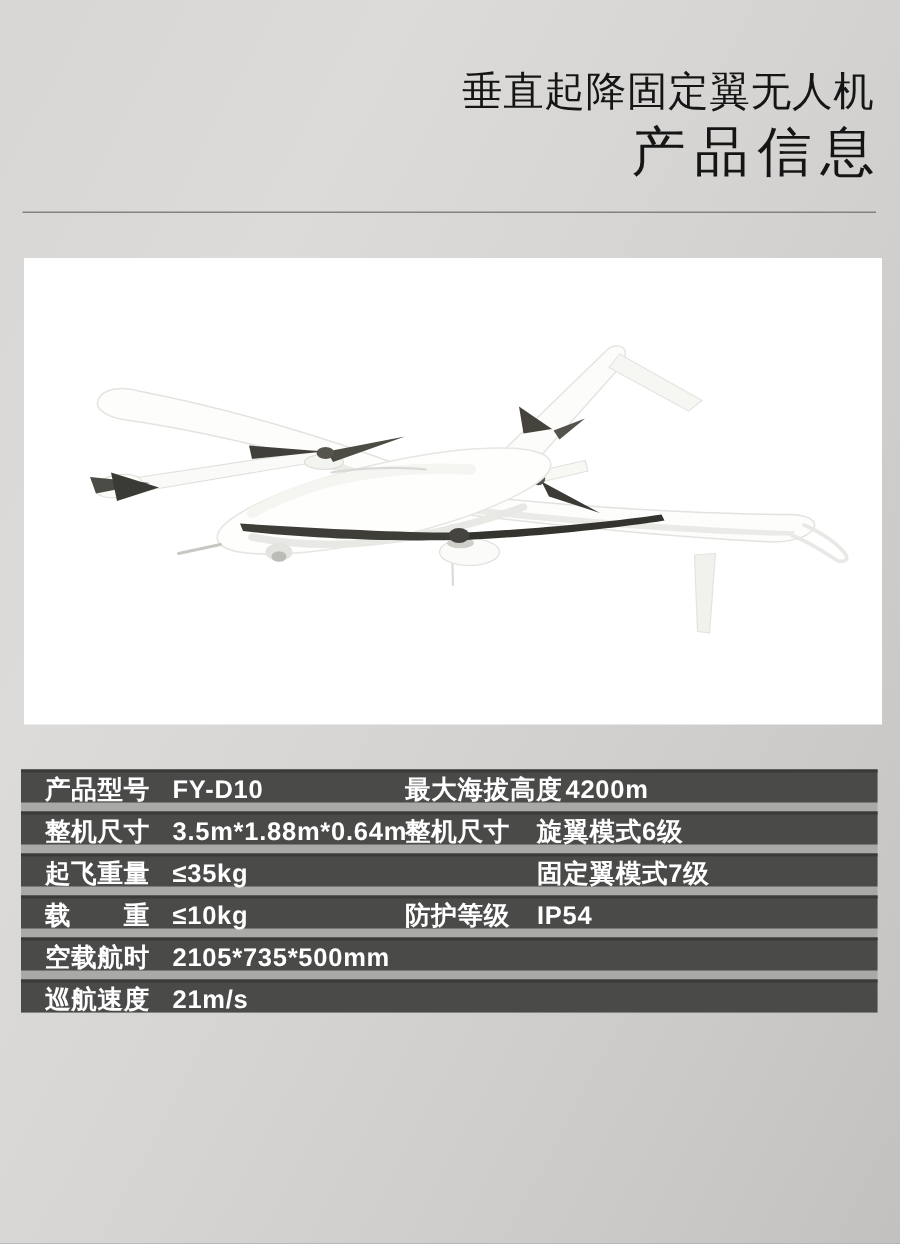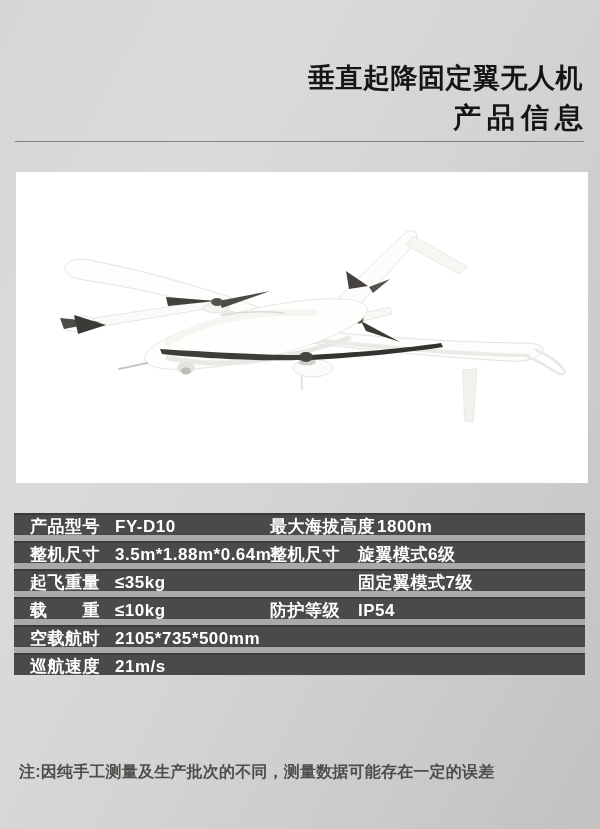--- a/index.html
+++ b/index.html
@@ -14,24 +14,24 @@
   
   .logo { position:absolute; left:19px; top:56px; }
   .logo .bar { display:block; width:36px; height:10px; border-radius:5px;
     box-shadow:0 0 0 2px #fbfbf9; margin-bottom:5px; }
   .bar-orange { background:#F0A21D; }
   .bar-red    { background:#DE141E; }
   .bar-teal   { background:#67A78E; }
   .logo-text { margin-top:11px; font-size:10.5px; font-weight:700; color:#3c3c3b;
     line-height:12.5px; letter-spacing:0.2px; }
 
-  .title { position:absolute; top:59px; right:17px; text-align:right;
-    color:#151515; font-weight:700; }
+  .title { position:absolute; top:42px; right:17px; text-align:right;
+    color:#151515; font-weight:400; }
   .title-line1 { font-size:27px; letter-spacing:0.5px; line-height:38px; white-space:nowrap; }
-  .title-line2 { font-size:28px; letter-spacing:6px; margin-right:-6px; line-height:42px; white-space:nowrap; }
+  .title-line2 { font-size:36px; letter-spacing:6px; margin-right:-6px; line-height:42px; white-space:nowrap; }
 
   .divider { position:absolute; top:141px; left:15px; width:569px; height:1px; background:#82827f; }
 
   
   .photo-panel { position:absolute; top:172px; left:16px; width:572px; height:311px;
     background:#ffffff; }
   .photo-panel svg { display:block; width:572px; height:311px; }
 
   
   .specs { position:absolute; top:513px; left:14px; width:571px;
@@ -110,21 +110,21 @@
         <ellipse cx="290" cy="185" rx="7" ry="5" fill="#45443e"></ellipse>
       </g>
     </svg>
   </div>
 
   <div class="specs">
     <div class="spec-row">
       <span class="c1">产品型号</span>
       <span class="c2">FY-D10</span>
       <span class="c3">最大海拔高度</span>
-      <span class="c4">1800m</span>
+      <span class="c4">4200m</span>
     </div>
     <div class="spec-row">
       <span class="c1">整机尺寸</span>
       <span class="c2">3.5m*1.88m*0.64m</span>
       <span class="c3">整机尺寸</span>
       <span class="c4">旋翼模式6级</span>
     </div>
     <div class="spec-row">
       <span class="c1">起飞重量</span>
       <span class="c2">≤35kg</span>
@@ -142,15 +142,14 @@
       <span class="c4">2105*735*500mm</span>
     </div>
     <div class="spec-row">
       <span class="c1">巡航速度</span>
       <span class="c2">21m/s</span>
       <span class="c3"></span>
       <span class="c4"></span>
     </div>
   </div>
 
-  <div class="note">注:因纯手工测量及生产批次的不同，测量数据可能存在一定的误差</div>
 
 </div>
 
 </body></html>

